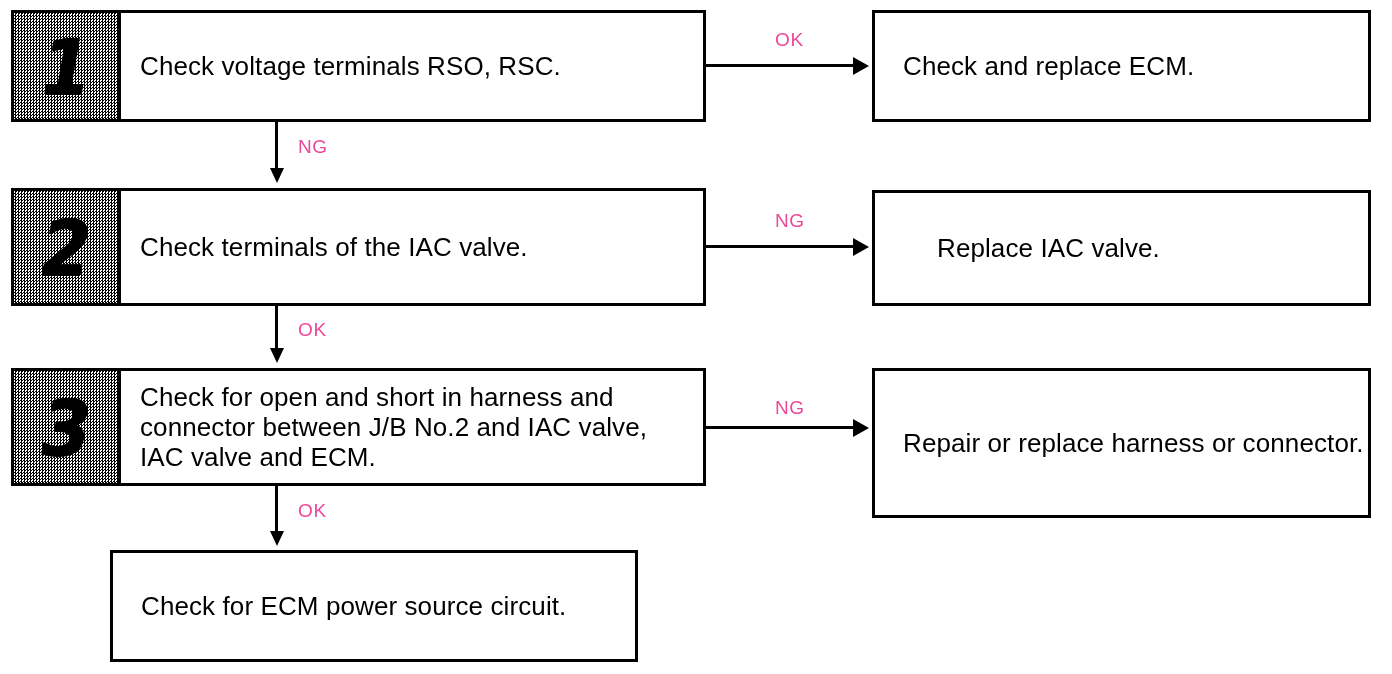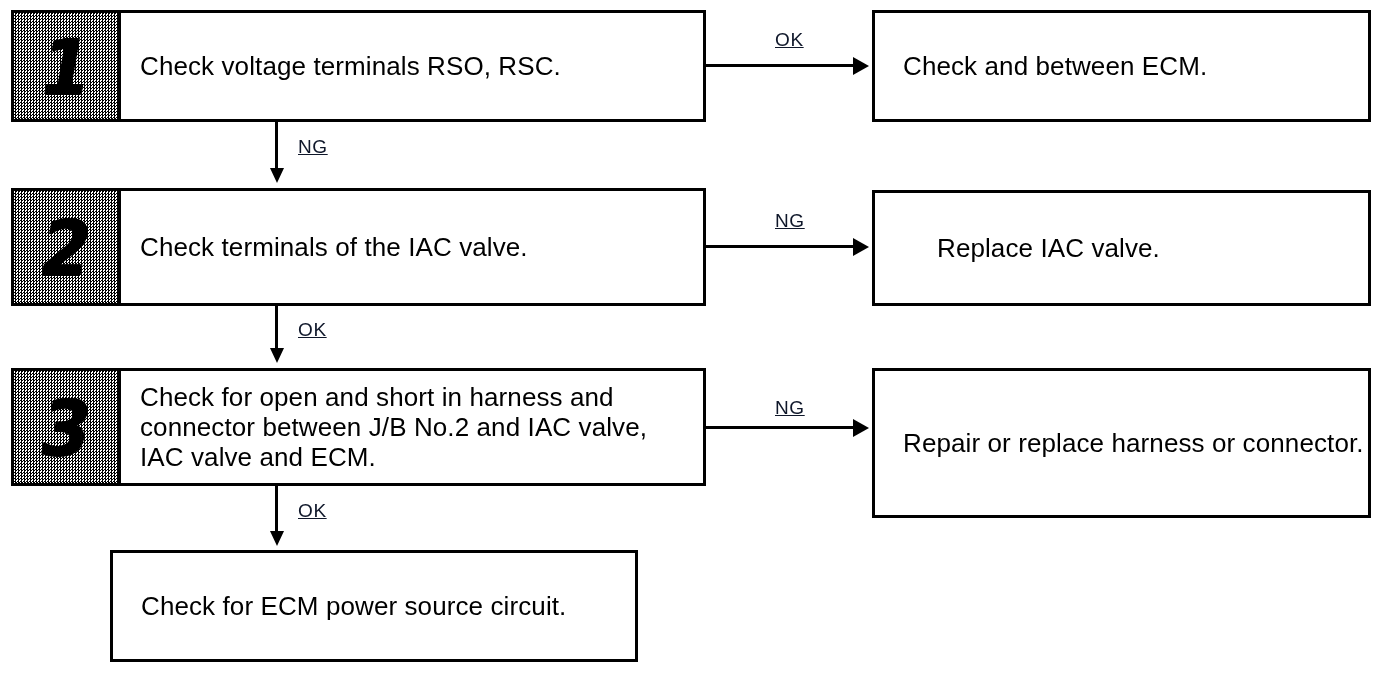--- a/index.html
+++ b/index.html
@@ -98,44 +98,43 @@
     width: 0;
     height: 0;
     border-top: 9px solid transparent;
     border-bottom: 9px solid transparent;
     border-left: 16px solid #000000;
   }
   .edge-label {
     position: absolute;
     font-size: 19px;
     line-height: 20px;
-    color: #0f172a;
+    color: #ec4899;
     letter-spacing: 0.6px;
     white-space: nowrap;
-    text-decoration: underline;
   }
 </style>
 </head>
 <body>
 
 <div id="canvas">
 
   <div class="box left-box" style="left:11px; top:10px; width:695px; height:112px;">
     <div class="badge">
       <span class="badge-number">1</span>
     </div>
     <div class="box-text" style="margin-left:104px;">Check voltage terminals RSO, RSC.</div>
   </div>
 
   <div class="h-line" style="left:706px; top:64px; width:150px;"></div>
   <div class="h-arrow-head" style="left:853px; top:56.5px;"></div>
   <div class="edge-label" style="left:775px; top:30px;">OK</div>
 
   <div class="box right-box" style="left:872px; top:10px; width:499px; height:112px;">
-    <div class="box-text">Check and between ECM.</div>
+    <div class="box-text">Check and replace ECM.</div>
   </div>
 
   <div class="v-line" style="left:275px; top:122px; height:50px;"></div>
   <div class="v-arrow-head" style="left:269.5px; top:168px;"></div>
   <div class="edge-label" style="left:298px; top:137px;">NG</div>
 
   <div class="box left-box" style="left:11px; top:188px; width:695px; height:118px;">
     <div class="badge">
       <span class="badge-number">2</span>
     </div>

